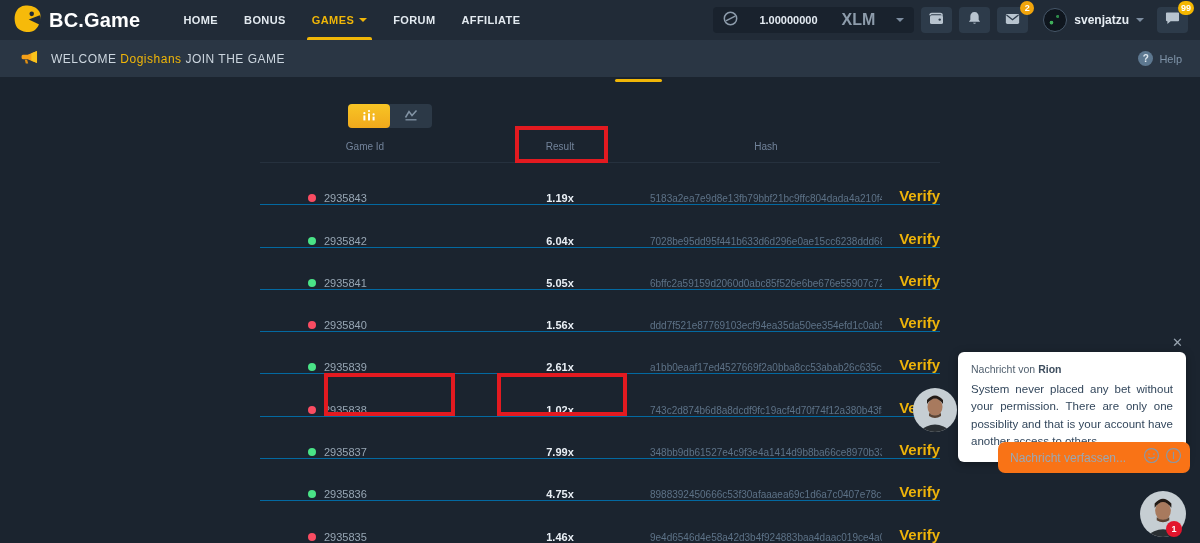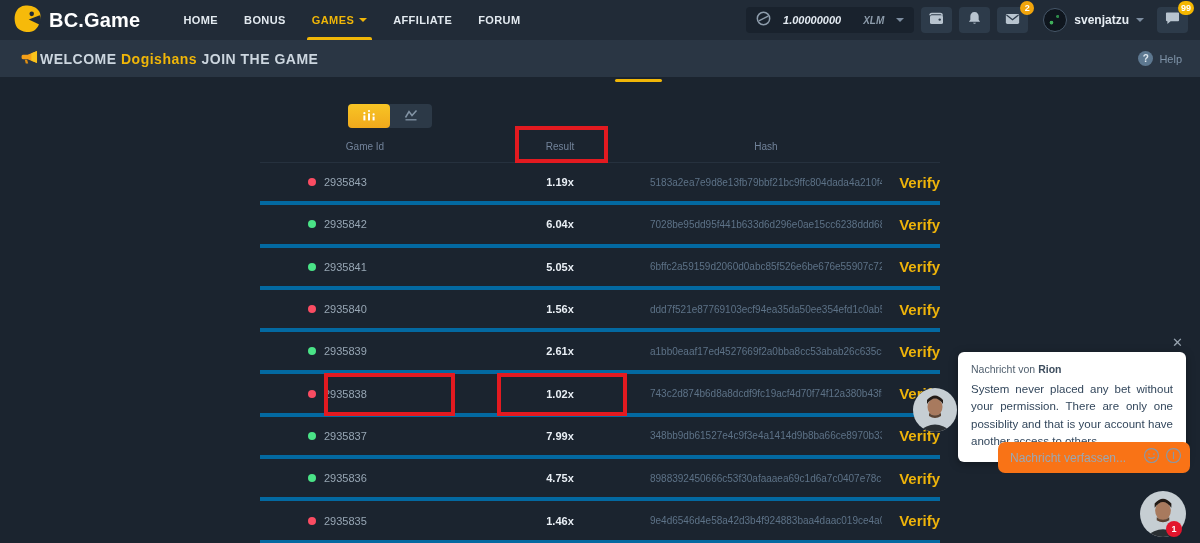--- a/index.html
+++ b/index.html
@@ -14,55 +14,55 @@
   .main-nav { display:flex; align-items:center; margin-left:30px; height:40px; }
   .nav-item { position:relative; height:40px; display:flex; align-items:center; gap:5px; padding:0 13px; cursor:pointer;
               color:#e3eaf0; font-size:11px; font-weight:bold; letter-spacing:.4px; }
   .nav-item.active { color:#f0b608; }
   .nav-underline { display:none; position:absolute; left:8px; right:8px; bottom:0; height:3px; background:#f0b608; border-radius:2px 2px 0 0; }
   .nav-item.active .nav-underline { display:block; }
   .caret { width:0; height:0; border-left:4px solid transparent; border-right:4px solid transparent; border-top:4px solid #f0b608; }
   .caret.grey { border-top-color:#7d8da0; }
 
   .nav-right { margin-left:auto; display:flex; align-items:center; gap:7px; }
-  .balance-pill { display:flex; align-items:center; gap:12px; background:#19222d; border-radius:4px; height:26px; padding:0 10px; cursor:pointer;font-style:italic; }
+  .balance-pill { display:flex; align-items:center; gap:21px; background:#19222d; border-radius:4px; height:26px; padding:0 10px; cursor:pointer; }
   .balance-amount { color:#e4ebf2; font-size:11px; font-weight:bold; }
-  .balance-currency { color:#8d9cab; font-size:10px; font-weight:bold; margin-left:10px;text-align:right; }
+  .balance-currency { color:#8d9cab; font-size:16px; font-weight:bold; margin-left:3px;text-align:right; }
   .icon-btn { position:relative; width:31px; height:26px; background:#2d3b4a; border-radius:4px;
               display:flex; align-items:center; justify-content:center; cursor:pointer; }
   .badge { position:absolute; top:-6px; right:-6px; min-width:14px; height:14px; padding:0 3px; border-radius:8px;
            background:#f2a50c; color:#fff; font-size:9px; font-weight:bold; display:flex; align-items:center; justify-content:center; }
   .badge.yellow { background:#f5b700; }
   .user-menu { display:flex; align-items:center; gap:7px; margin:0 6px 0 8px; cursor:pointer; }
   .nav-avatar { width:24px; height:24px; border-radius:50%; border:1px solid #47586a;
      background: radial-gradient(circle at 34% 62%, #3fae5a 0 1.5px, transparent 2.2px),
                  radial-gradient(circle at 62% 34%, #2e8b4a 0 1.2px, transparent 1.8px),
                  #0f161e; }
   .username { color:#e6edf3; font-size:12px; font-weight:bold; }
 
   
   .banner { height:37px; background:#2a3644; display:flex; align-items:center; padding:0 18px 0 20px; }
-  .banner-text { margin-left:1px; font-size:14px; font-weight:bold; letter-spacing:.5px; color:#ccd6df; }
+  .banner-text { margin-left:12px; font-size:12px; font-weight:normal; letter-spacing:.5px; color:#ccd6df; }
   .banner-highlight { color:#f0b608; }
   .help { margin-left:auto; display:flex; align-items:center; gap:6px; cursor:pointer; }
   .help-circle { width:15px; height:15px; border-radius:50%; background:#5d7890; color:#dde7ee;
                  font-size:10px; font-weight:bold; display:flex; align-items:center; justify-content:center; }
   .help-label { color:#7e93a8; font-size:11px; }
 
   
   .main { position:relative; height:466px; background:#1b242f; }
   .top-dash { position:absolute; left:615px; top:2px; width:47px; height:3px; background:#f0b608; border-radius:2px; }
 
   .tabs { position:absolute; left:348px; top:27px; width:84px; height:24px; background:#2c3947; border-radius:4px; display:flex; }
   .tab { width:42px; height:24px; display:flex; align-items:center; justify-content:center; cursor:pointer; border-radius:4px; }
   .tab.active { background:linear-gradient(#f8c525,#f0a91c); }
 
   .table { position:absolute; left:260px; top:54px; width:680px; }
   .thead { display:flex; height:32px; align-items:center; border-bottom:1px solid #26313e; }
-  .trow  { display:flex; height:42.3px; align-items:center; border-bottom:4px solid #0369a1; }
+  .trow  { display:flex; height:42.3px; align-items:flex-end; border-bottom:1px solid #0369a1; }
   .c1 { width:210px; display:flex; align-items:center; padding-left:48px; }
   .c2 { width:180px; text-align:center; }
   .c3 { flex:1; overflow:hidden; white-space:nowrap; }
   .c4 { width:58px; text-align:right; }
   .th { color:#72839a; font-size:10px; }
   .thead .c1 { padding-left:0; justify-content:center; }
   .dot { width:8px; height:8px; border-radius:50%; margin-right:8px; flex:none; }
   .dot.red { background:#fa4c62; } .dot.green { background:#4ae387; }
   .gid { color:#97a6b4; font-size:11px; cursor:pointer; }
   .result { color:#e9eff5; font-size:11px; font-weight:bold; }
@@ -119,25 +119,25 @@
         <div class="nav-item">
     <span>BONUS</span>
 
   </div>
         <div class="nav-item active">
     <span>GAMES</span>
     <span class="caret"></span>
     <span class="nav-underline"></span>
   </div>
         <div class="nav-item">
+    <span>FORUM</span>
+
+  </div>
+        <div class="nav-item">
     <span>AFFILIATE</span>
-
-  </div>
-        <div class="nav-item">
-    <span>FORUM</span>
 
   </div>
       </nav>
 
     <div class="nav-right">
       <div class="balance-pill">
         <span>
           <svg width="15" height="15" viewBox="0 0 16 16">
             <circle cx="8" cy="8" r="6.6" fill="none" stroke="#8d9cab" stroke-width="1.6"></circle>
             <path d="M3 10.5 L13 5.5" stroke="#8d9cab" stroke-width="1.6"></path>

